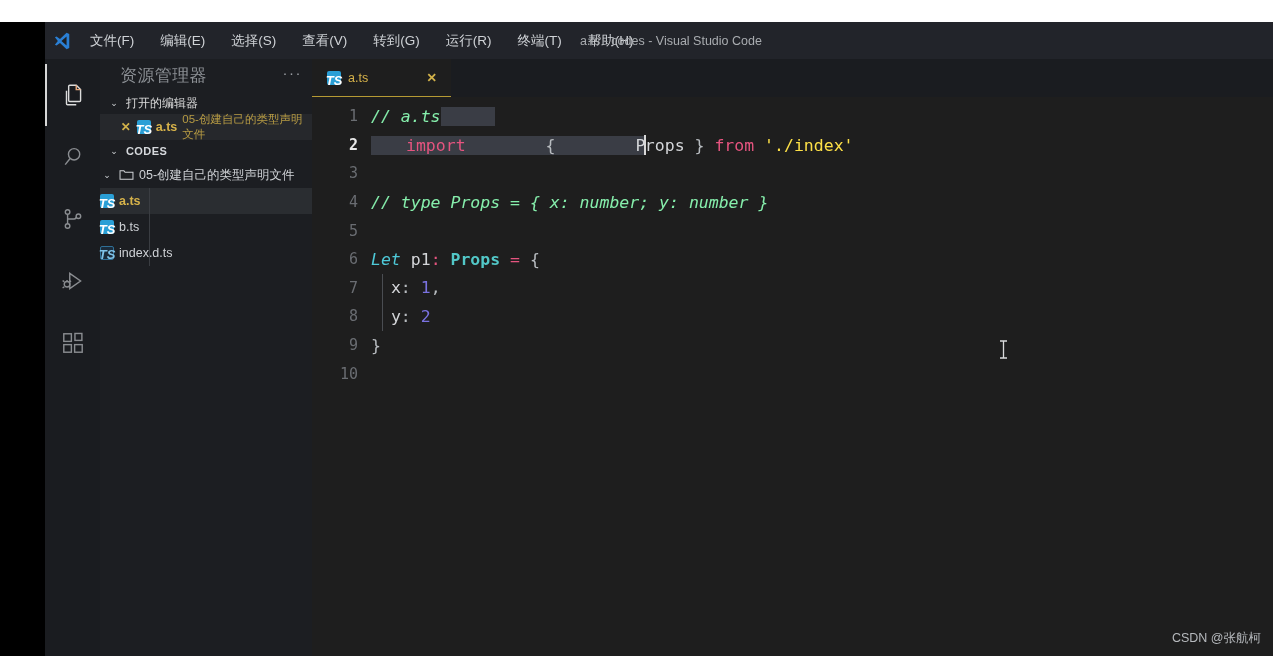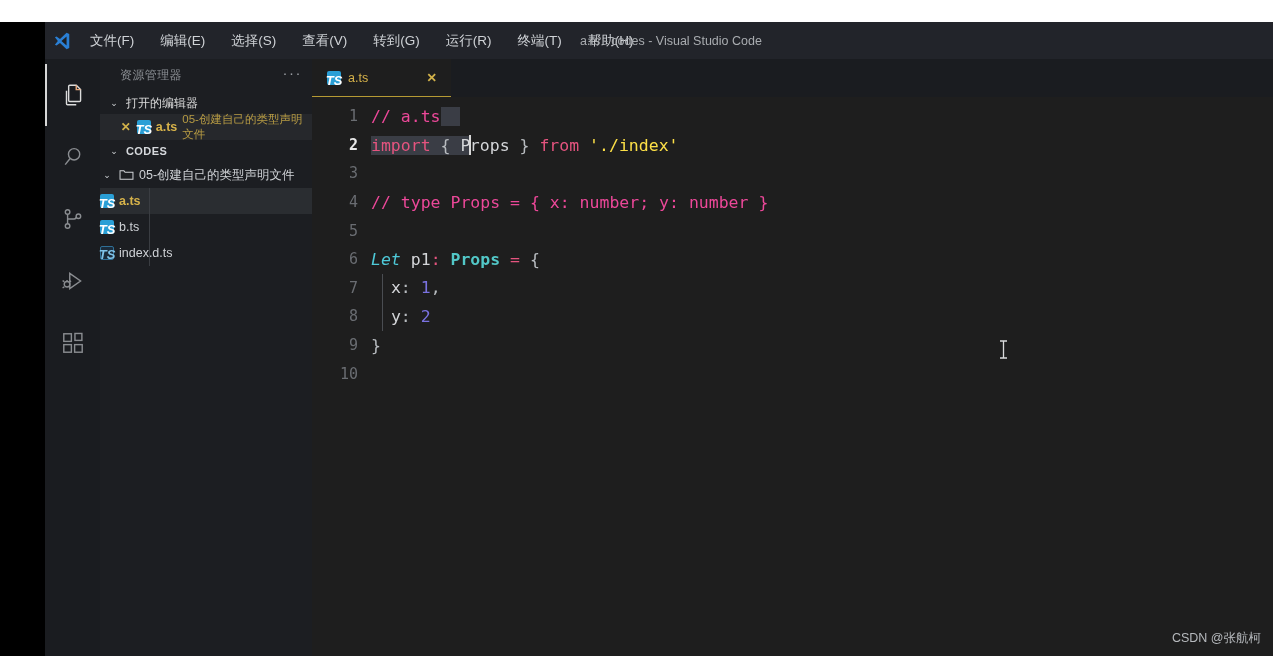--- a/index.html
+++ b/index.html
@@ -32,21 +32,21 @@
                  align-items:stretch; padding-top:5px; flex:0 0 55px; }
   .act { position:relative; height:62px; display:flex; align-items:center; justify-content:center; }
   .act svg { display:block; opacity:.62; }
   .act.active svg { opacity:1; }
   .act.active::before { content:""; position:absolute; left:0; top:0; bottom:0; width:2px; background:#d7d7d7; }
 
   
   .sidebar { width:212px; flex:0 0 212px; background:#1c1e22; }
   .side-head { height:33px; display:flex; align-items:center; justify-content:space-between;
                padding:0 10px 0 20px; }
-  .side-title { color:#8b8f94; font-size:12px; letter-spacing:.4px; }
+  .side-title { color:#8b8f94; font-size:17px; letter-spacing:.4px; }
   .side-dots { color:#9a9ea3; font-size:15px; letter-spacing:1.5px; line-height:8px; padding-bottom:6px;}
 
   .section-head { height:22px; display:flex; align-items:center; gap:4px; padding-left:6px; }
   .section-head .caret { width:16px; text-align:center; color:#cfd2d6; font-size:9px; }
   .section-label { color:#ddd; font-size:12px; }
   .section-label.caps { font-size:11px; font-weight:bold; letter-spacing:.4px; color:#d6d9dd; }
 
   .row { height:26px; display:flex; align-items:center; gap:5px; font-size:12.5px; position:relative; }
   .row.open-ed { padding-left:20px; background:#26282c; }
   .row.tree { padding-left:0; }
@@ -75,24 +75,24 @@
   .tab-x { color:#d2b24a; font-size:12.5px; font-weight:bold; padding-right:4px; }
 
   .code-area { flex:1; position:relative; overflow:hidden; padding-top:5px; }
   .code { font-family:"DejaVu Sans Mono","Liberation Mono",monospace; font-size:16.5px; }
   .cline { height:28.6px; display:flex; align-items:center; position:relative; white-space:pre; }
   .gutter { width:59px; flex:0 0 59px; text-align:right; padding-right:13px;
             color:#6a6d72; font-size:15px; }
   .cline.active .gutter { color:#e8e8e8; font-weight:bold; }
   .ctext { position:relative; padding-left:0; }
 
-  .sel { background:#3a3d45; }
-
-  
-  .t-comment { color:#ec4899; }
+  .sel { background:#3a3d45;padding-left:35px; }
+
+  
+  .t-comment { color:#86efac; font-style:italic; }
   .t-kw      { color:#e5547f; }
   .t-punc    { color:#b8bcc0; }
   .t-ident   { color:#d4d6d9; }
   .t-string  { color:#fde047; }
   .t-type    { color:#52c7c7;font-weight:bold; }
   .t-let     { color:#4ec9d8; font-style:italic; }
   .t-num     { color:#7a72e0; }
   .t-op      { color:#e5547f; }
   .t-colon   { color:#e5547f; }
 

